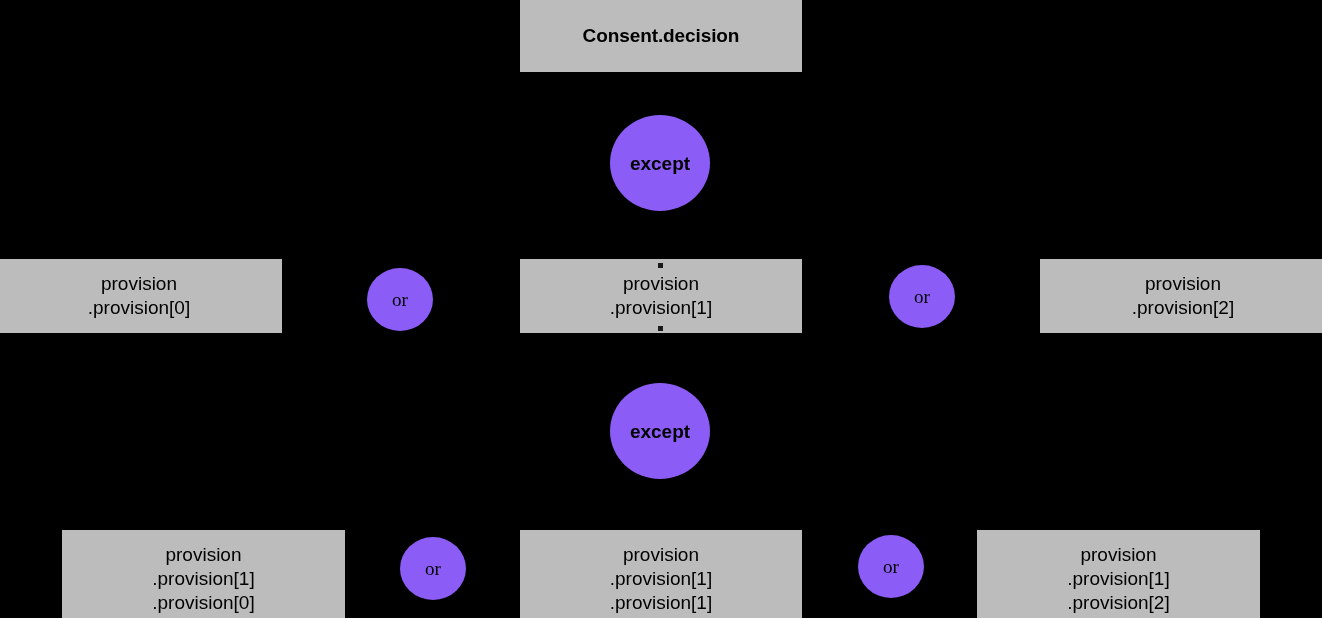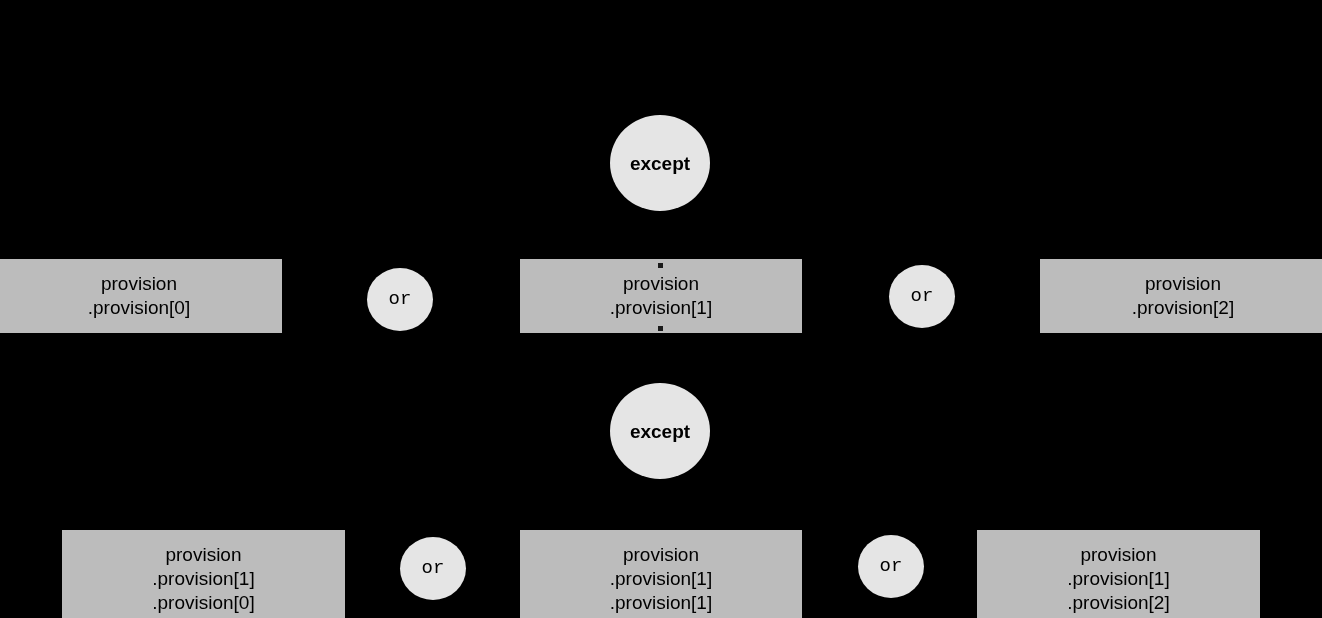--- a/index.html
+++ b/index.html
@@ -70,21 +70,21 @@
     top: 530px;
     height: 98px;
   }
   .row2.left   { left: 62px;  width: 283px; }
   .row2.center { left: 520px; width: 282px; }
   .row2.right  { left: 977px; width: 283px; }
 
   
   .node-ellipse {
     position: absolute;
-    background: #e5e5e5;
+    background: #8b5cf6;
     color: #000000;
     border-radius: 50%;
     display: flex;
     align-items: center;
     justify-content: center;
     text-align: center;
     box-sizing: border-box;
   }
   .node-ellipse .label {
     white-space: pre;
@@ -101,21 +101,21 @@
     font-size: 19px;
   }
   .except-1 { left: 610px; top: 115px; }
   .except-2 { left: 610px; top: 383px; }
 
   .or-node {
     width: 66px;
     height: 63px;
   }
   .or-node .label {
-    font-family: Liberation Mono, monospace;
+    font-family: Liberation Serif, serif;
     font-weight: normal;
     font-size: 19px;
   }
   .or-1 { left: 367px; top: 268px; }
   .or-2 { left: 889px; top: 265px; }
   .or-3 { left: 400px; top: 537px; }
   .or-4 { left: 858px; top: 535px; }
 
   
   .edge-dot {
@@ -125,20 +125,23 @@
     background: #1a1a1a;
   }
   .edge-dot.top-anchor    { left: 658px; top: 263px; }
   .edge-dot.bottom-anchor { left: 658px; top: 326px; }
 </style>
 </head>
 <body>
 
 <div id="canvas">
 
+  <div class="node-box root-box">
+    <span class="label">Consent.decision</span>
+  </div>
 
   <div class="node-ellipse except-node except-1">
     <span class="label">except</span>
   </div>
 
   <div class="node-box prov-box row1 left">
     <span class="label">provision
 .provision[0]</span>
   </div>
 

